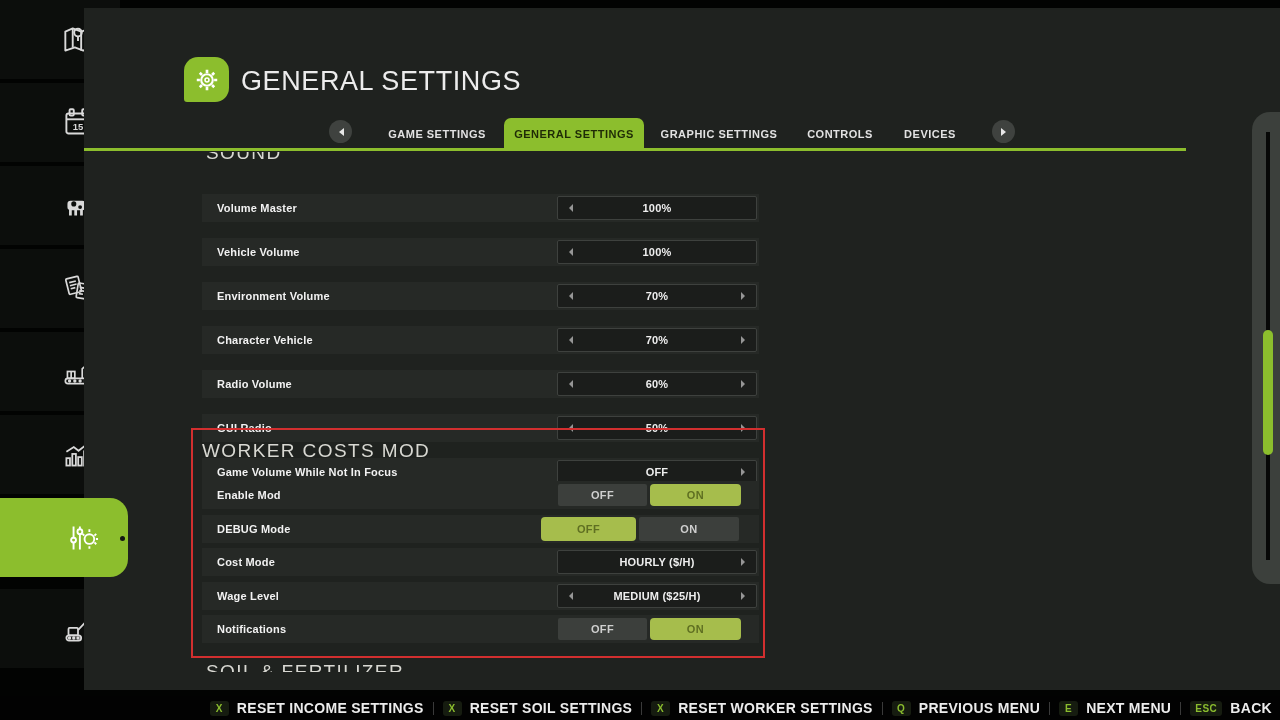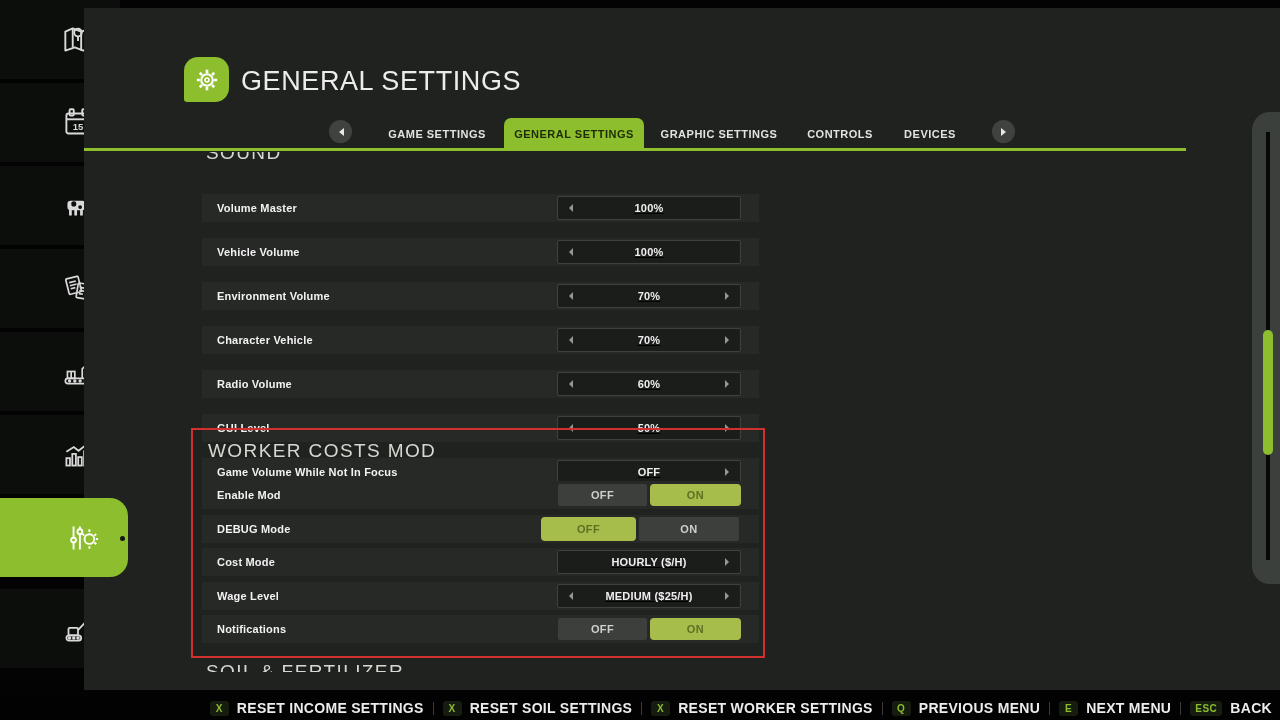--- a/index.html
+++ b/index.html
@@ -41,41 +41,41 @@
   
   #scrollarea{position:absolute;left:0;top:144px;width:700px;height:520px;overflow:hidden;margin-left:19px;}
   .sect-title{position:absolute;left:103px;font-size:19px;font-weight:500;color:#d8d8d2;
         letter-spacing:1.4px;white-space:nowrap;}
 
   .rows{position:absolute;left:99px;width:557px;display:flex;flex-direction:column;gap:16px;}
   .row{position:relative;height:28px;background:#262926;}
   .rlabel{position:absolute;left:15px;top:0;height:28px;line-height:28px;
         font-size:11px;font-weight:bold;color:#f2f2f2;letter-spacing:.2px;}
 
-  .stepper{position:absolute;left:355px;top:2px;width:184px;height:24px;background:#1b1d1b;
+  .stepper{position:absolute;left:355px;top:2px;width:200px;height:24px;background:#1b1d1b;
         border:1px solid #3e413e;box-sizing:border-box;border-radius:2px;
-        display:flex;align-items:center;text-decoration:underline;}
+        display:flex;align-items:center;}
   .stepper .val{flex:1;text-align:center;font-size:11px;font-weight:bold;color:#eeeeee;letter-spacing:.2px;}
   .arr{width:0;height:0;border:4px solid transparent;flex:0 0 auto;}
   .arr.l{border-right-color:#969696;margin-left:7px;}
   .arr.r{border-left-color:#969696;margin-right:7px;}
   .arr.hide{visibility:hidden;}
 
   .tgl{position:absolute;top:3px;height:22px;border-radius:2px;background:#3c3f3c;
         text-align:center;font-size:11px;font-weight:bold;letter-spacing:.4px;color:#cfcfcf;
         line-height:22px;box-sizing:border-box;}
   .tgl.green{background:#a6bd4c;color:#5f6f22;border-radius:4px;}
   .tgl.off-std{left:356px;width:89px;}
   .tgl.on-std{left:448px;width:91px;}
   .tgl.off-big{left:339px;width:95px;top:2px;height:24px;line-height:24px;}
   .tgl.on-big{left:437px;width:100px;top:2px;height:24px;line-height:24px;}
 
   #worker-box{position:absolute;left:88px;top:276px;width:574px;height:230px;
         border:2px solid #d22f2f;box-sizing:border-box;}
-  #worker-title{position:absolute;left:15px;top:10px;font-size:19px;font-weight:500;color:#d8d8d2;
+  #worker-title{position:absolute;left:9px;top:10px;font-size:19px;font-weight:500;color:#d8d8d2;
         letter-spacing:1.4px;white-space:nowrap;}
   #worker-rows{position:absolute;left:9px;top:51px;width:557px;display:flex;flex-direction:column;gap:5.5px;}
 
   
   #scrollbar{position:absolute;left:1168px;top:104px;width:44px;height:472px;background:#3c403c;
         border-radius:18px;}
   #scrolltrack{position:absolute;left:1182px;top:124px;width:4px;height:428px;background:#070807;}
   #scrollthumb{position:absolute;left:1179px;top:322px;width:10px;height:125px;background:#8cbe2d;border-radius:5px;}
 
   
@@ -245,21 +245,21 @@
         </div>
         <div class="row">
           <span class="rlabel">Radio Volume</span>
           <div class="stepper">
             <span class="arr l"></span>
             <span class="val">60%</span>
             <span class="arr r"></span>
           </div>
         </div>
         <div class="row">
-          <span class="rlabel">GUI Level</span>
+          <span class="rlabel">GUI Radio</span>
           <div class="stepper">
             <span class="arr l"></span>
             <span class="val">50%</span>
             <span class="arr r"></span>
           </div>
         </div>
         <div class="row">
           <span class="rlabel">Game Volume While Not In Focus</span>
           <div class="stepper">
             <span class="arr l hide"></span>

